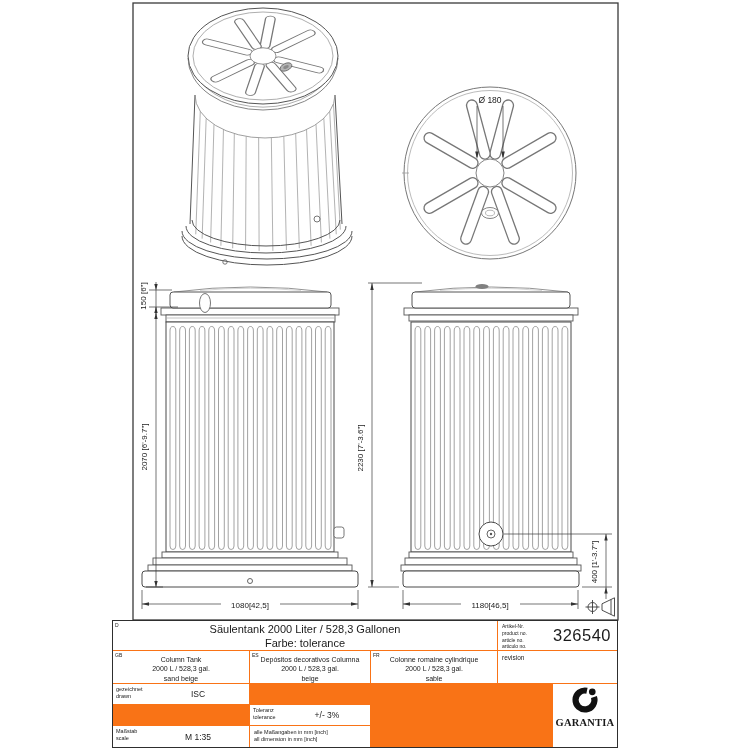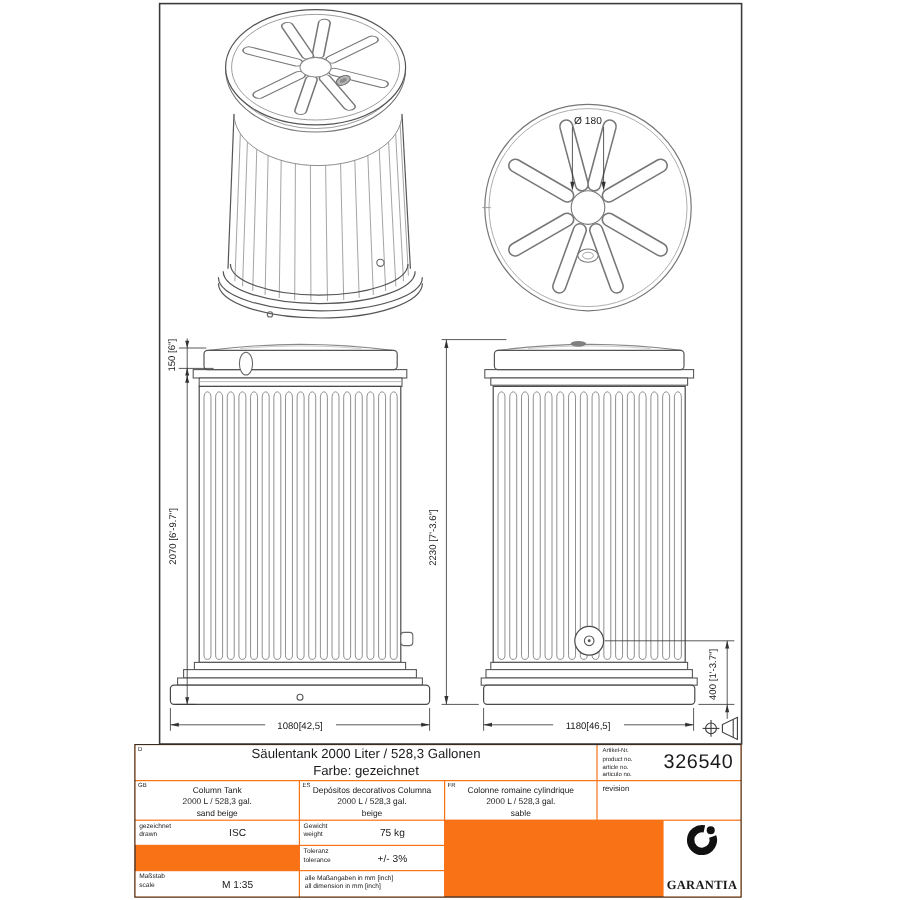--- a/index.html
+++ b/index.html
@@ -23,21 +23,21 @@
   .art-num{flex:1;display:flex;align-items:center;justify-content:center;
            font-size:16.5px;letter-spacing:0.5px;}
   .lbl2{position:absolute;top:2px;left:3px;font-size:5.5px;line-height:6.5px;}
   .val{display:flex;align-items:center;justify-content:center;height:100%;
        font-size:8.5px;padding-left:34px;}
   .rev{font-size:6.5px;padding:3px 0 0 4px;}
   .note{font-size:5.5px;line-height:7px;padding:3px 0 0 4px;}
   .urls{display:flex;flex-direction:column;justify-content:flex-end;align-items:center;
         height:100%;font-size:10.5px;line-height:13px;padding-bottom:5px;
         padding-right:58px;box-sizing:border-box;}
-  .logo{display:flex;flex-direction:column;justify-content:space-between;align-items:center;
+  .logo{display:flex;flex-direction:column;justify-content:flex-start;align-items:center;
         height:100%;box-sizing:border-box;padding-bottom:3px;}
   .brand{font-family:"Liberation Serif",serif;font-weight:bold;font-size:10.5px;
          letter-spacing:0.2px;margin-top:1px;}
 </style>
 </head>
 <body>
 
 <div class="sheet">
 
 <svg width="750" height="750" viewBox="0 0 750 750">
@@ -264,21 +264,21 @@
   </g>
 </svg>
 
 
 <div class="tblock">
 
   <div class="cell" style="grid-column:1/4;grid-row:1">
     <span class="corner">D</span>
     <div class="ctr">
       <div class="title-l1">Säulentank 2000 Liter / 528,3 Gallonen</div>
-      <div class="title-l2">Farbe: gezeichnet</div>
+      <div class="title-l2">Farbe: tolerance</div>
     </div>
   </div>
 
   <div class="cell" style="grid-column:4/6;grid-row:1">
     <div class="art">
       <div class="art-labels">
         <div>Artikel-Nr.</div>
         <div>product no.</div>
         <div>article no.</div>
         <div>articulo no.</div>
@@ -319,27 +319,20 @@
   </div>
 
   <div class="cell" style="grid-column:1;grid-row:3">
     <div class="lbl2">
       <div>gezeichnet</div>
       <div>drawn</div>
     </div>
     <div class="val">ISC</div>
   </div>
 
-  <div class="cell" style="grid-column:2;grid-row:3">
-    <div class="lbl2">
-      <div>Gewicht</div>
-      <div>weight</div>
-    </div>
-    <div class="val">75 kg</div>
-  </div>
 
 
   <div class="cell" style="grid-column:2;grid-row:4">
     <div class="lbl2">
       <div>Toleranz</div>
       <div>tolerance</div>
     </div>
     <div class="val">+/- 3%</div>
   </div>
 

